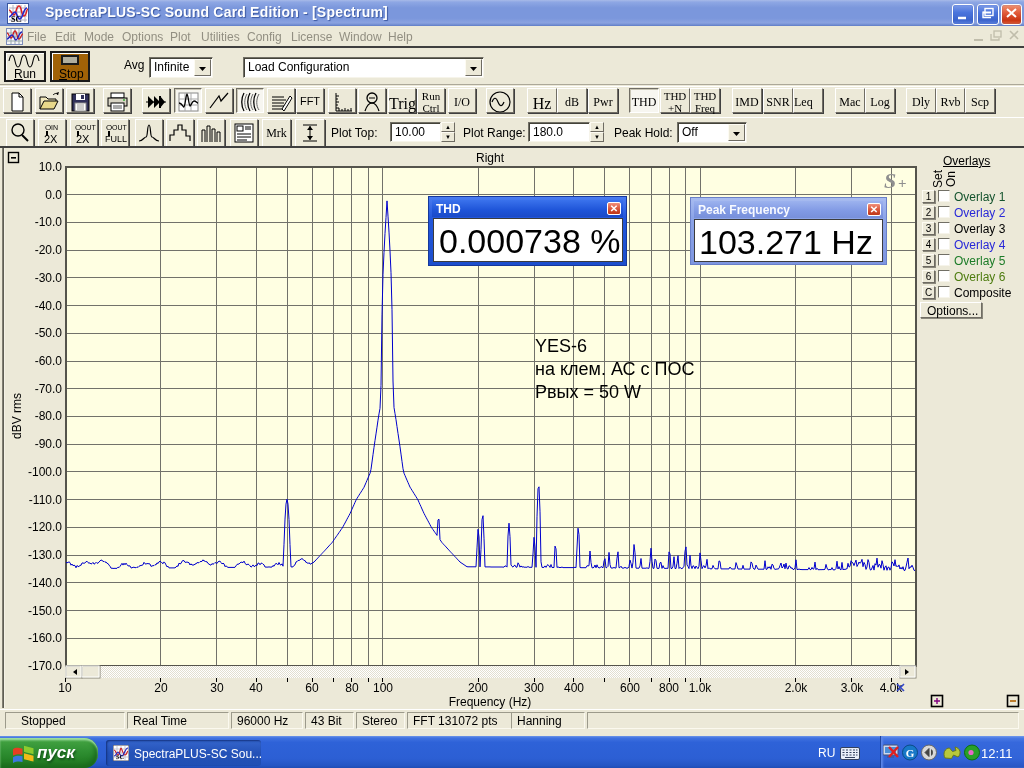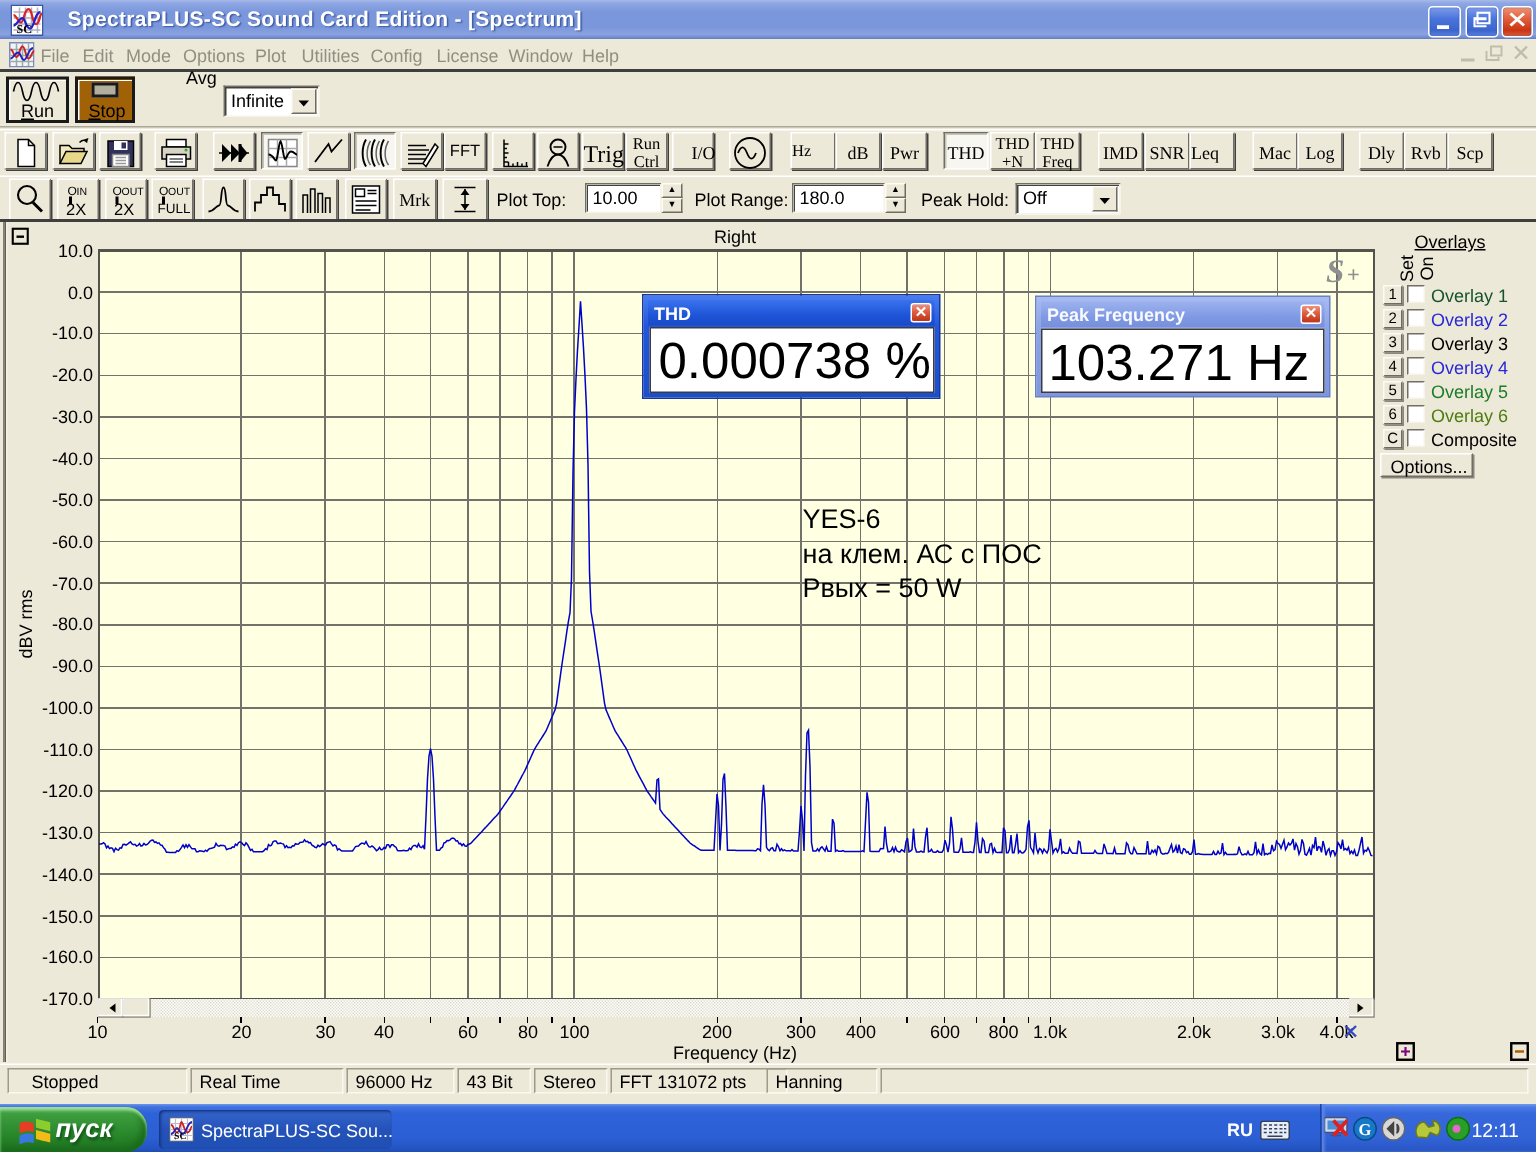--- a/index.html
+++ b/index.html
@@ -89,23 +89,29 @@
 <div class="abs" style="left:4px;top:51px;width:42px;height:31px;border:2px solid #1a1a1a;background:#ece9d8;box-shadow:inset 1px 1px 0 #fff">
 <svg width="38" height="16" style="position:absolute;left:0;top:0">
         <path d="M3 8c1.6-8 4.4-8 6 0s4.4 8 6 0 4.4-8 6 0 4.4 8 6 0 4.4-8 6 0" stroke="#000" stroke-width="1.1" fill="none"></path>
       </svg>
 <div style="position:absolute;left:8px;top:14px;font-size:12px"><u>R</u>un</div>
     </div>
 <div class="abs" style="left:50px;top:51px;width:40px;height:31px;border:2px solid #1a1a1a;background:#a16207;box-shadow:inset 1px 1px 0 #fff">
 <div style="position:absolute;left:9px;top:2px;width:18px;height:10px;background:#b2af9f;border:2px solid #1a1a1a"></div>
 <div style="position:absolute;left:7px;top:14px;font-size:12px"><u>S</u>top</div>
     </div>
-<div class="abs tlab" style="left:124px;top:45px">Avg</div>
+<div class="abs tlab" style="left:124px;top:58px">Avg</div>
 <div class="abs combo" style="left:149px;top:57px;width:64px;height:21px">
       <div class="ct">Infinite</div>
+      <div class="cb"><svg width="15" height="17">
+          <path d="M4 7l3.5 4 3.5-4z" fill="#000"></path>
+        </svg></div>
+    </div>
+<div class="abs combo" style="left:243px;top:57px;width:241px;height:21px">
+      <div class="ct">Load Configuration</div>
       <div class="cb"><svg width="15" height="17">
           <path d="M4 7l3.5 4 3.5-4z" fill="#000"></path>
         </svg></div>
     </div>
 <div class="abs toolrow" style="top:86px;height:30px;border-top:1px solid #fff"></div>
 <div class="tbtn" style="left:3px;top:88px;width:28px;height:25px"><svg width="26" height="26">
         <path d="M8 4h7l4 4v14H8z" fill="#fff" stroke="#000"></path>
         <path d="M15 4v4h4" fill="none" stroke="#000"></path>
       </svg></div>
 <div class="tbtn" style="left:35px;top:88px;width:28px;height:25px"><svg width="26" height="26">
@@ -162,28 +168,28 @@
         <path d="M6 22c2-6 4-8 7-8s5 2 7 8" fill="none" stroke="#000" stroke-width="1.2"></path>
         <path d="M10 9h6" stroke="#000"></path>
       </svg></div>
 <div class="tbtn" style="left:388px;top:88px;width:28px;height:25px">
       <div style="position:absolute;left:0;top:6px;width:100%;text-align:center;font-size:16px;font-family:'Liberation Serif',serif">Trig</div>
     </div>
 <div class="tbtn" style="left:417px;top:88px;width:28px;height:25px">
       <div style="position:absolute;left:0;top:1px;width:100%;text-align:center;font-size:11px;line-height:12px;font-family:'Liberation Serif',serif">Run<br>Ctrl</div>
     </div>
 <div class="tbtn" style="left:448px;top:88px;width:28px;height:25px">
-      <div style="position:absolute;left:12px;top:6px;width:100%;text-align:left;font-size:12px;font-family:'Liberation Serif',serif">I/O</div>
+      <div style="position:absolute;left:0;top:6px;width:100%;text-align:center;font-size:12px;font-family:'Liberation Serif',serif">I/O</div>
     </div>
 <div class="tbtn" style="left:486px;top:88px;width:28px;height:25px"><svg width="26" height="26">
         <circle cx="13" cy="13" r="10" fill="none" stroke="#000" stroke-width="1.2"></circle>
         <path d="M5 13c2-5 4-5 6 0s4 5 6 0" fill="none" stroke="#000" stroke-width="1.2"></path>
       </svg></div>
 <div class="tbtn" style="left:527px;top:88px;width:30px;height:25px">
-      <div style="position:absolute;left:0;top:6px;width:100%;font-size:11px;font-family:'Liberation Serif',serif">Hz</div>
+      <div style="position:absolute;left:0;top:6px;width:100%;text-align:center;font-size:16px;font-family:'Liberation Serif',serif">Hz</div>
     </div>
 <div class="tbtn" style="left:557px;top:88px;width:30px;height:25px">
       <div style="position:absolute;left:0;top:6px;width:100%;text-align:center;font-size:12px;font-family:'Liberation Serif',serif">dB</div>
     </div>
 <div class="tbtn" style="left:588px;top:88px;width:30px;height:25px">
       <div style="position:absolute;left:0;top:6px;width:100%;text-align:center;font-size:12px;font-family:'Liberation Serif',serif">Pwr</div>
     </div>
 <div class="tbtn on" style="left:629px;top:88px;width:30px;height:25px">
       <div style="position:absolute;left:0;top:6px;width:100%;text-align:center;font-size:12px;font-family:'Liberation Serif',serif">THD</div>
     </div>
@@ -431,21 +437,21 @@
 <rect width="16" height="16" fill="#fff" stroke="#445"></rect>
 <path d="M1 4h14M1 8h14M1 12h14M4 1v14M8 1v14M12 1v14" stroke="#bbc" stroke-width="0.8"></path>
 <path d="M1 5c2 0 2 5 4 5s2-7 3-7 2 7 4 7 2-4 3-4" stroke="#c22" stroke-width="1.2" fill="none"></path>
 <path d="M1 11c2 0 3-4 4-4s2 4 4 4 3-8 6-8" stroke="#22b" stroke-width="1.2" fill="none"></path>
 <text x="3" y="14" font-size="6.5" font-weight="bold" fill="#000" font-family="Liberation Serif">SC</text>
     </svg>
 <div class="abs" style="left:134px;top:747px;color:#fff;font-size:12px">SpectraPLUS-SC Sou...</div>
 <div class="abs" style="left:880px;top:736px;width:144px;height:32px;
 background:linear-gradient(180deg,#7ba2ee 0%,#4a7ae4 6%,#3668dc 20%,#3264d8 70%,#2a58c8 92%,#2450b8 100%);
 border-left:1px solid #1e44a0;box-shadow:inset 2px 0 2px #5c86e8"></div>
-<div class="abs" style="left:818px;top:746px;color:#fff;font-size:12px;font-weight:bold">RU</div>
+<div class="abs" style="left:818px;top:746px;color:#fff;font-size:12px;font-weight:normal">RU</div>
 <svg class="abs" style="left:840px;top:747px" width="20" height="13">
 <rect x="0.5" y="0.5" width="19" height="12" rx="1.5" fill="#e8eef8" stroke="#33415e"></rect>
 <path d="M2.5 3h2M6 3h2M9.5 3h2M13 3h2M16 3h1.5M2.5 5.5h2M6 5.5h2M9.5 5.5h2M13 5.5h2M16 5.5h1.5M2.5 8h2M6 8h2M9.5 8h2M13 8h2M16 8h1.5M5 10.5h10" stroke="#33415e" stroke-width="1.1"></path>
     </svg>
 <svg class="abs" style="left:883px;top:744px" width="98" height="18">
 <rect x="0" y="1" width="15" height="10" rx="1" fill="#cdd8ee" stroke="#44527a"></rect>
 <rect x="2" y="3" width="11" height="6" fill="#4a90d8"></rect>
 <path d="M4 13h7" stroke="#44527a"></path>
 <path d="M6 3l9 10M15 3l-9 10" stroke="#e02020" stroke-width="2.4"></path>
 <circle cx="27" cy="8.5" r="7.5" fill="#1878c8"></circle>

